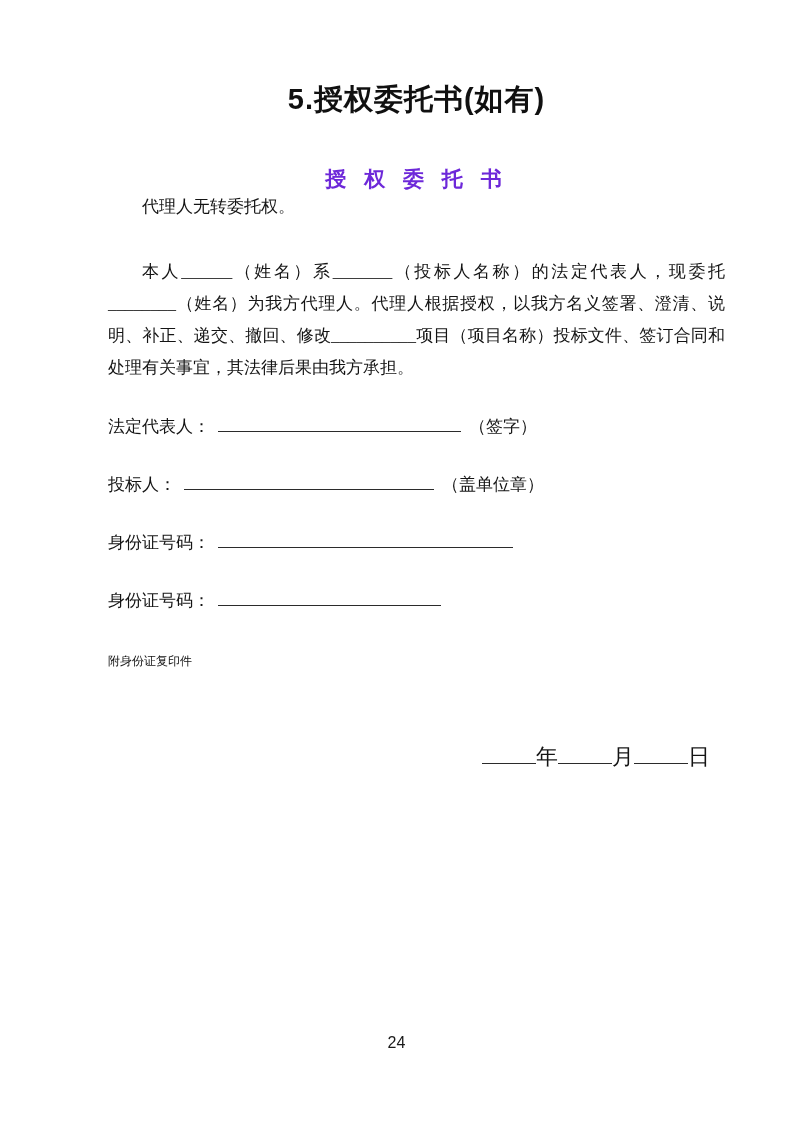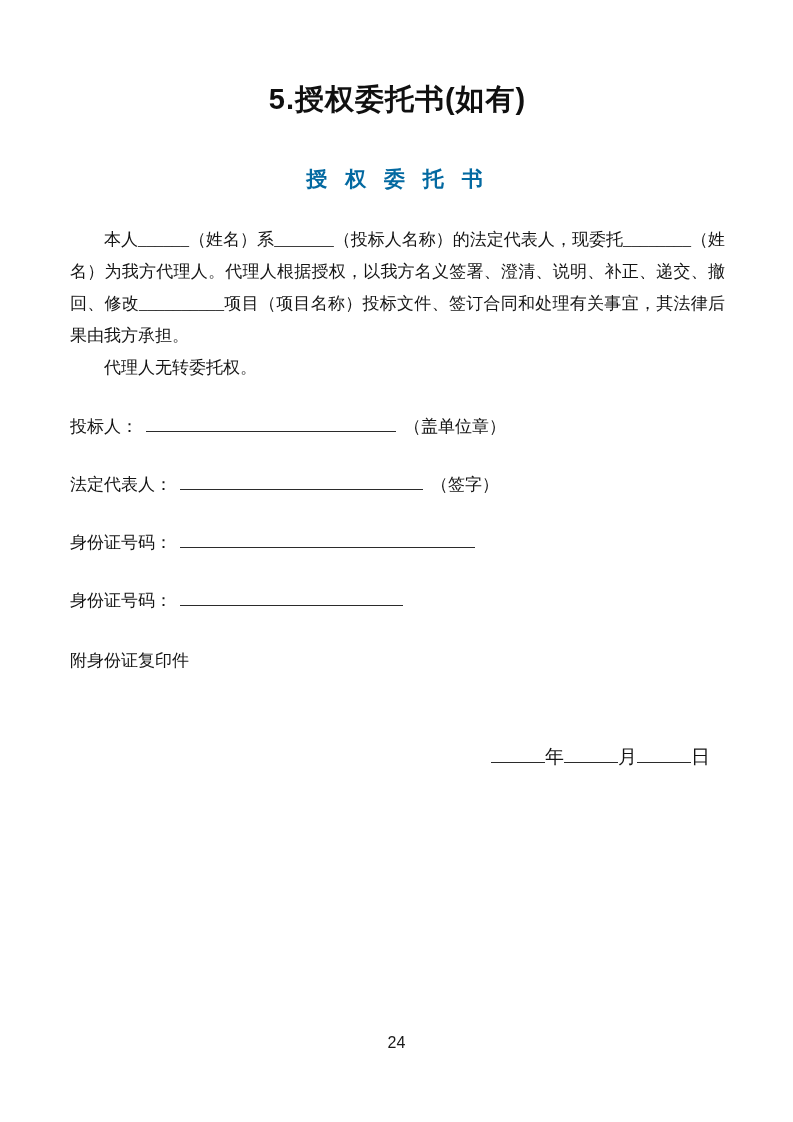--- a/index.html
+++ b/index.html
@@ -5,41 +5,41 @@
     * { margin: 0; padding: 0; box-sizing: border-box; }
     html, body { background: #ffffff; }
     .page {
       position: relative;
       width: 793px;
       height: 1122px;
       margin: 0 auto;
       background: #ffffff;
       color: #141414;
       font-family: "Liberation Serif", serif;
-      padding: 83px 68px 0 70px;
+      padding: 83px 68px 0 108px;
       overflow: hidden;
     }
     .section-title {
       text-align: center;
       font-family: "Liberation Sans", sans-serif;
       font-weight: bold;
       font-size: 29px;
       line-height: 32px;
       letter-spacing: 1px;
       color: #101010;
     }
     .doc-title {
       margin-top: 52px;
       text-align: center;
       font-family: "Liberation Sans", sans-serif;
       font-weight: bold;
       font-size: 21px;
       line-height: 24px;
       letter-spacing: 6px;
-      color: #0369a1;
+      color: #6d28d9;
     }
     .body-para {
       font-size: 17px;
       line-height: 32px;
       text-align: justify;
       text-indent: 2em;
       color: #141414;
     }
     .para-1 { margin-top: 33px; }
     .para-2 { margin-top: 0; }
@@ -60,28 +60,28 @@
       vertical-align: baseline;
       margin-left: 8px;
     }
     .w1 { width: 250px; }
     .w2 { width: 243px; }
     .w3 { width: 295px; }
     .w4 { width: 270px; }
     .w5 { width: 223px; }
     .attachment {
       margin-top: 40px;
-      font-size: 17px;
+      font-size: 12px;
       line-height: 22px;
     }
     .date-line {
       margin-top: 73px;
       text-align: right;
       padding-right: 15px;
-      font-size: 19px;
+      font-size: 22px;
       line-height: 24px;
       white-space: nowrap;
     }
     .date-blank {
       display: inline-block;
       width: 54px;
       height: 18px;
       border-bottom: 1px solid #2b2b2b;
       vertical-align: baseline;
       margin: 0;
@@ -99,32 +99,32 @@
   </style>
 </head>
 <body>
 
 <div class="page">
 
   <div class="section-title">5.授权委托书(如有)</div>
 
   <div class="doc-title">授 权 委 托 书</div>
 
+  <p class="body-para para-2">代理人无转委托权。</p>
+
   <p class="body-para para-1">本人______（姓名）系_______（投标人名称）的法定代表人，现委托________（姓名）为我方代理人。代理人根据授权，以我方名义签署、澄清、说明、补正、递交、撤回、修改__________项目（项目名称）投标文件、签订合同和处理有关事宜，其法律后果由我方承担。</p>
-
-  <p class="body-para para-2">代理人无转委托权。</p>
 
   <div class="fields">
 
     <div class="field-row">
-      <span class="field-label">投标人：</span><span class="blank w1"></span><span class="field-suffix">（盖单位章）</span>
+      <span class="field-label">法定代表人：</span><span class="blank w2"></span><span class="field-suffix">（签字）</span>
     </div>
 
     <div class="field-row">
-      <span class="field-label">法定代表人：</span><span class="blank w2"></span><span class="field-suffix">（签字）</span>
+      <span class="field-label">投标人：</span><span class="blank w1"></span><span class="field-suffix">（盖单位章）</span>
     </div>
 
     <div class="field-row">
       <span class="field-label">身份证号码：</span><span class="blank w3"></span><span class="field-suffix"></span>
     </div>
 
 
     <div class="field-row">
       <span class="field-label">身份证号码：</span><span class="blank w5"></span><span class="field-suffix"></span>
     </div>

